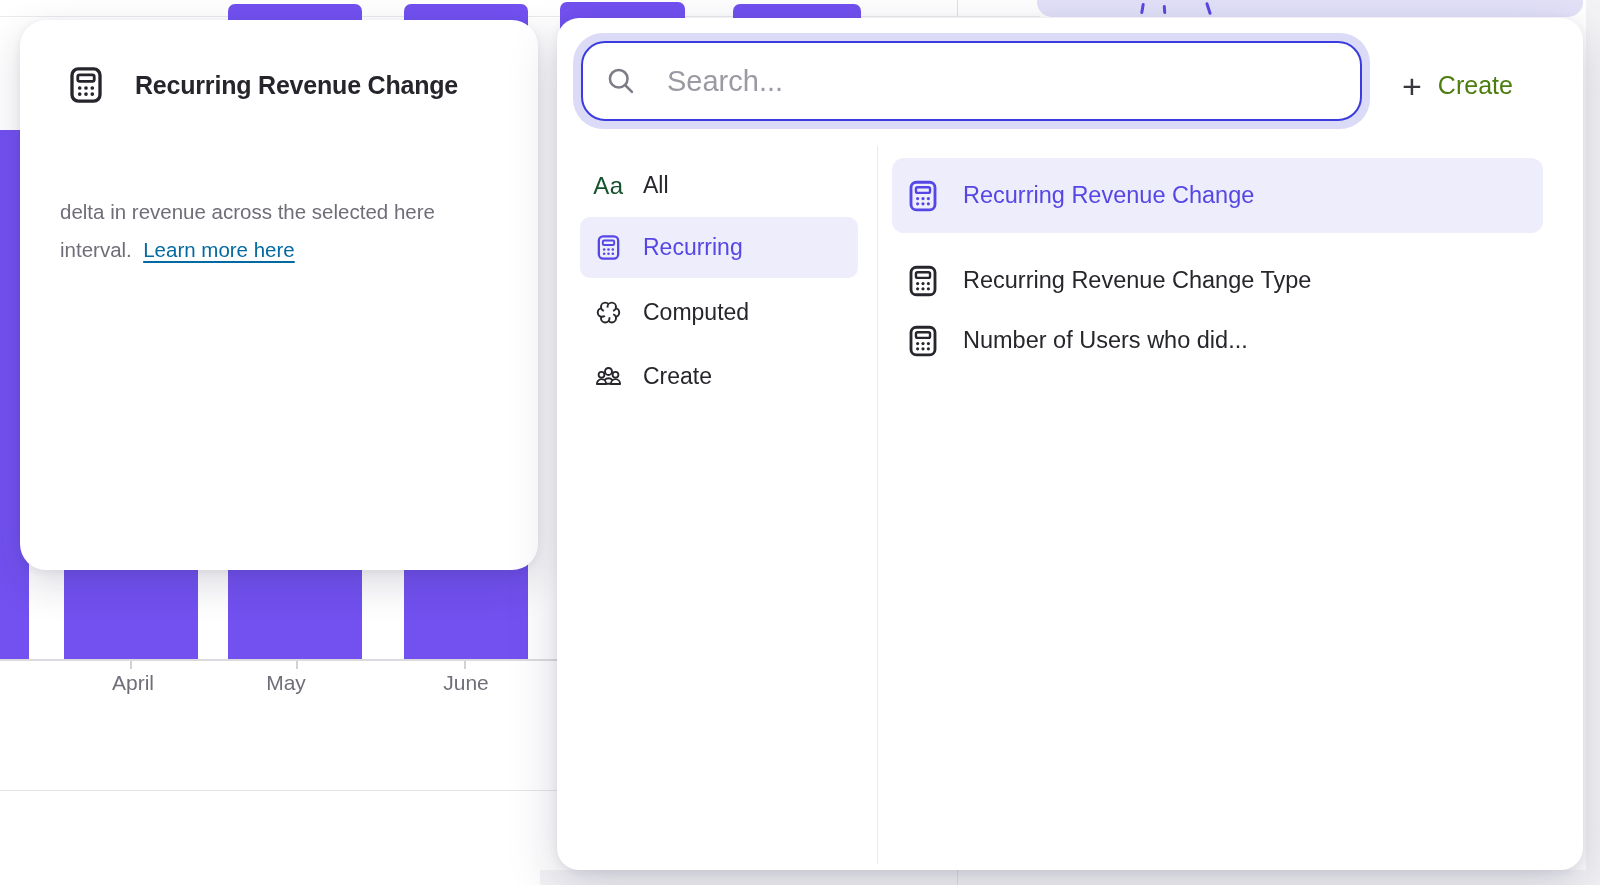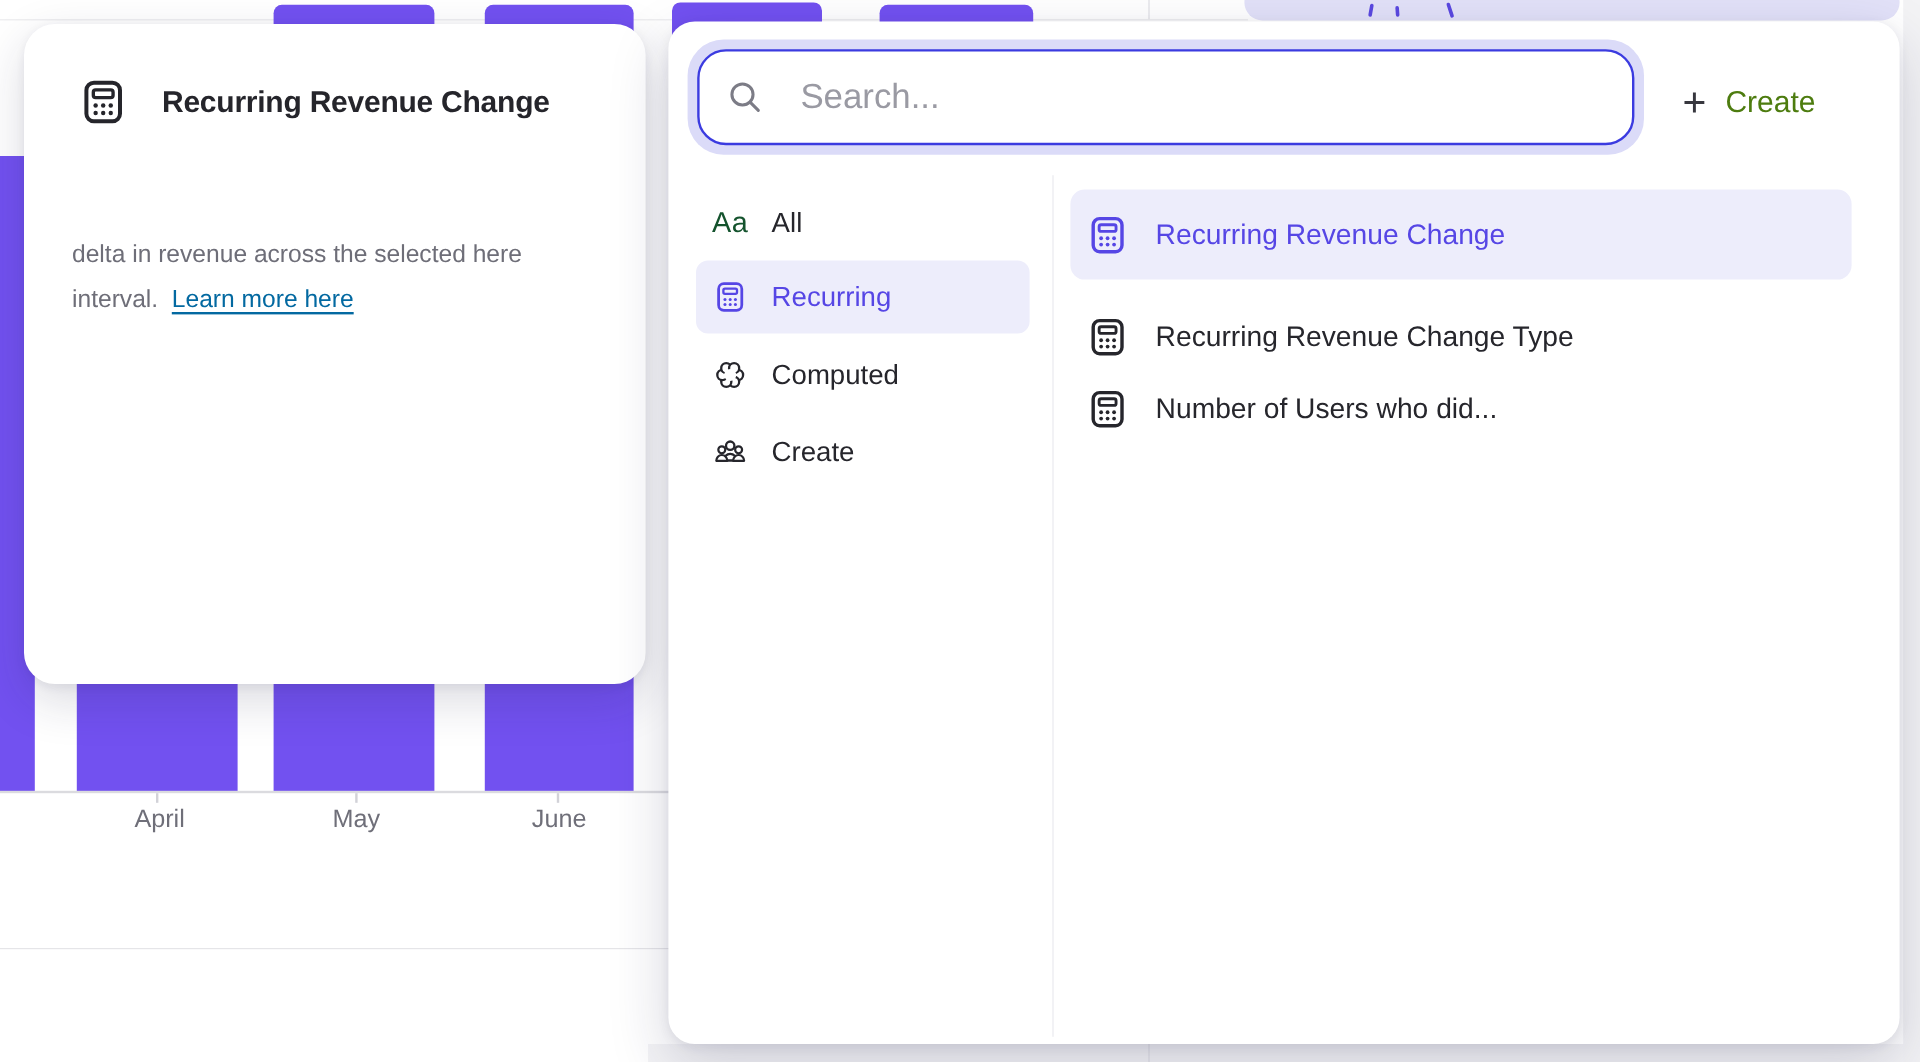--- a/index.html
+++ b/index.html
@@ -122,21 +122,21 @@
   <div class="bar bar-c"></div>
   <div class="bar bar-d"></div>
   <div class="bar bar-e"></div>
   <div class="bar bar-f"></div>
 
   <div class="axis-line"></div>
   <div class="tick" style="left:130px;"></div>
   <div class="tick" style="left:296px;"></div>
   <div class="tick" style="left:464px;"></div>
   <div class="month-label" style="left:133px;">April</div>
-  <div class="month-label" style="left:297px;">May</div>
+  <div class="month-label" style="left:286px;">May</div>
   <div class="month-label" style="left:466px;">June</div>
   <div class="hline-low"></div>
   <div class="bottom-strip"></div>
   <div class="right-strip"></div>
   <div class="vline-bottom"></div>
 
   <div class="tooltip-card">
     <div class="tt-head">
       <svg class="tt-icon" viewBox="0 0 24 24">
           <use href="#calc-icon"></use>

